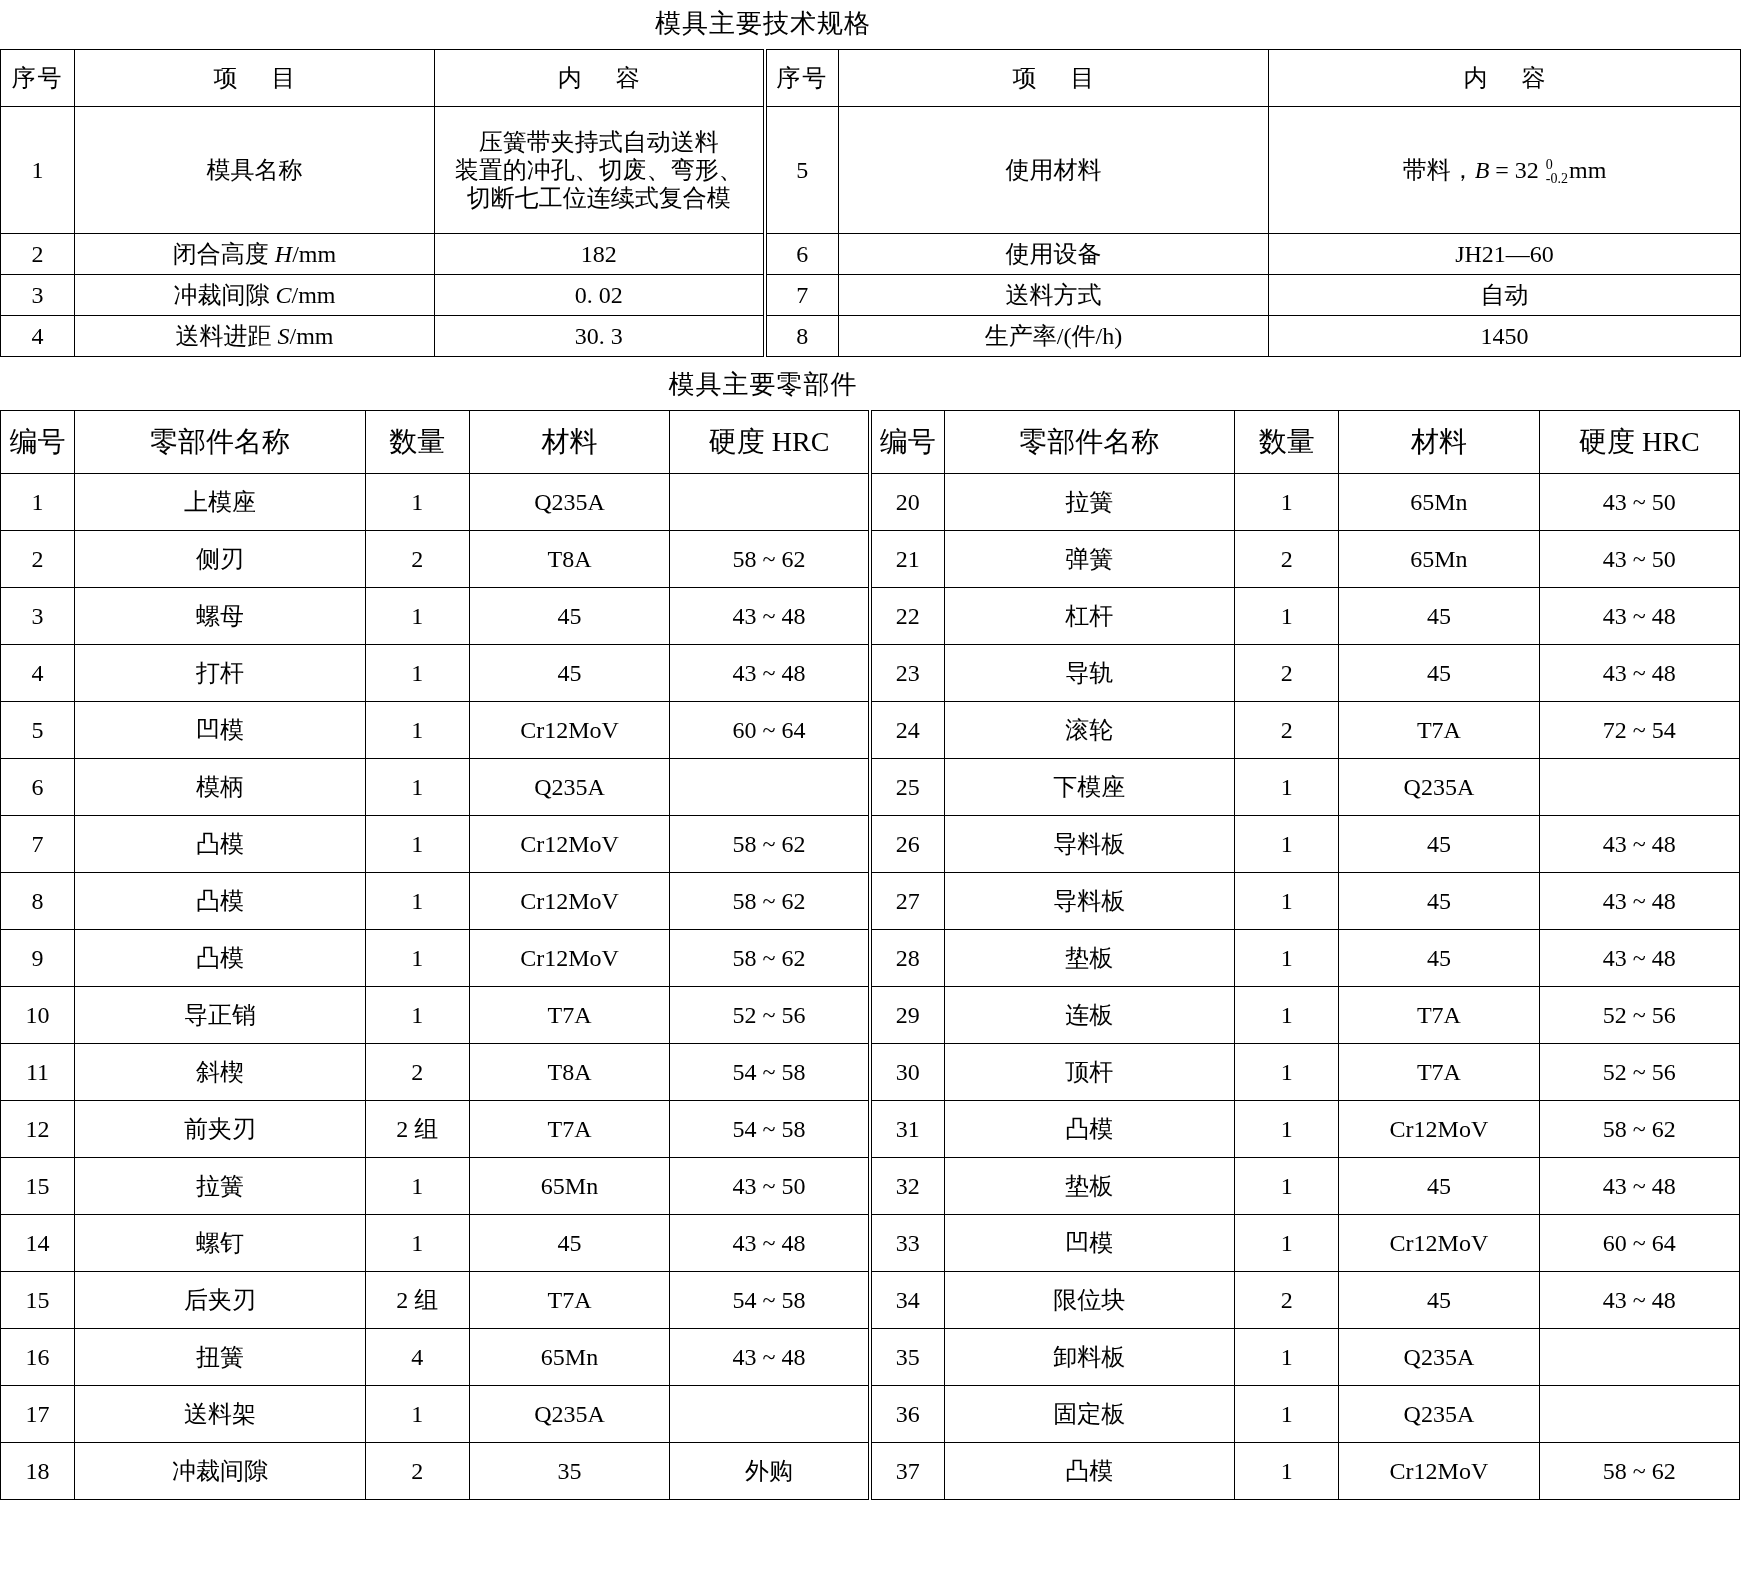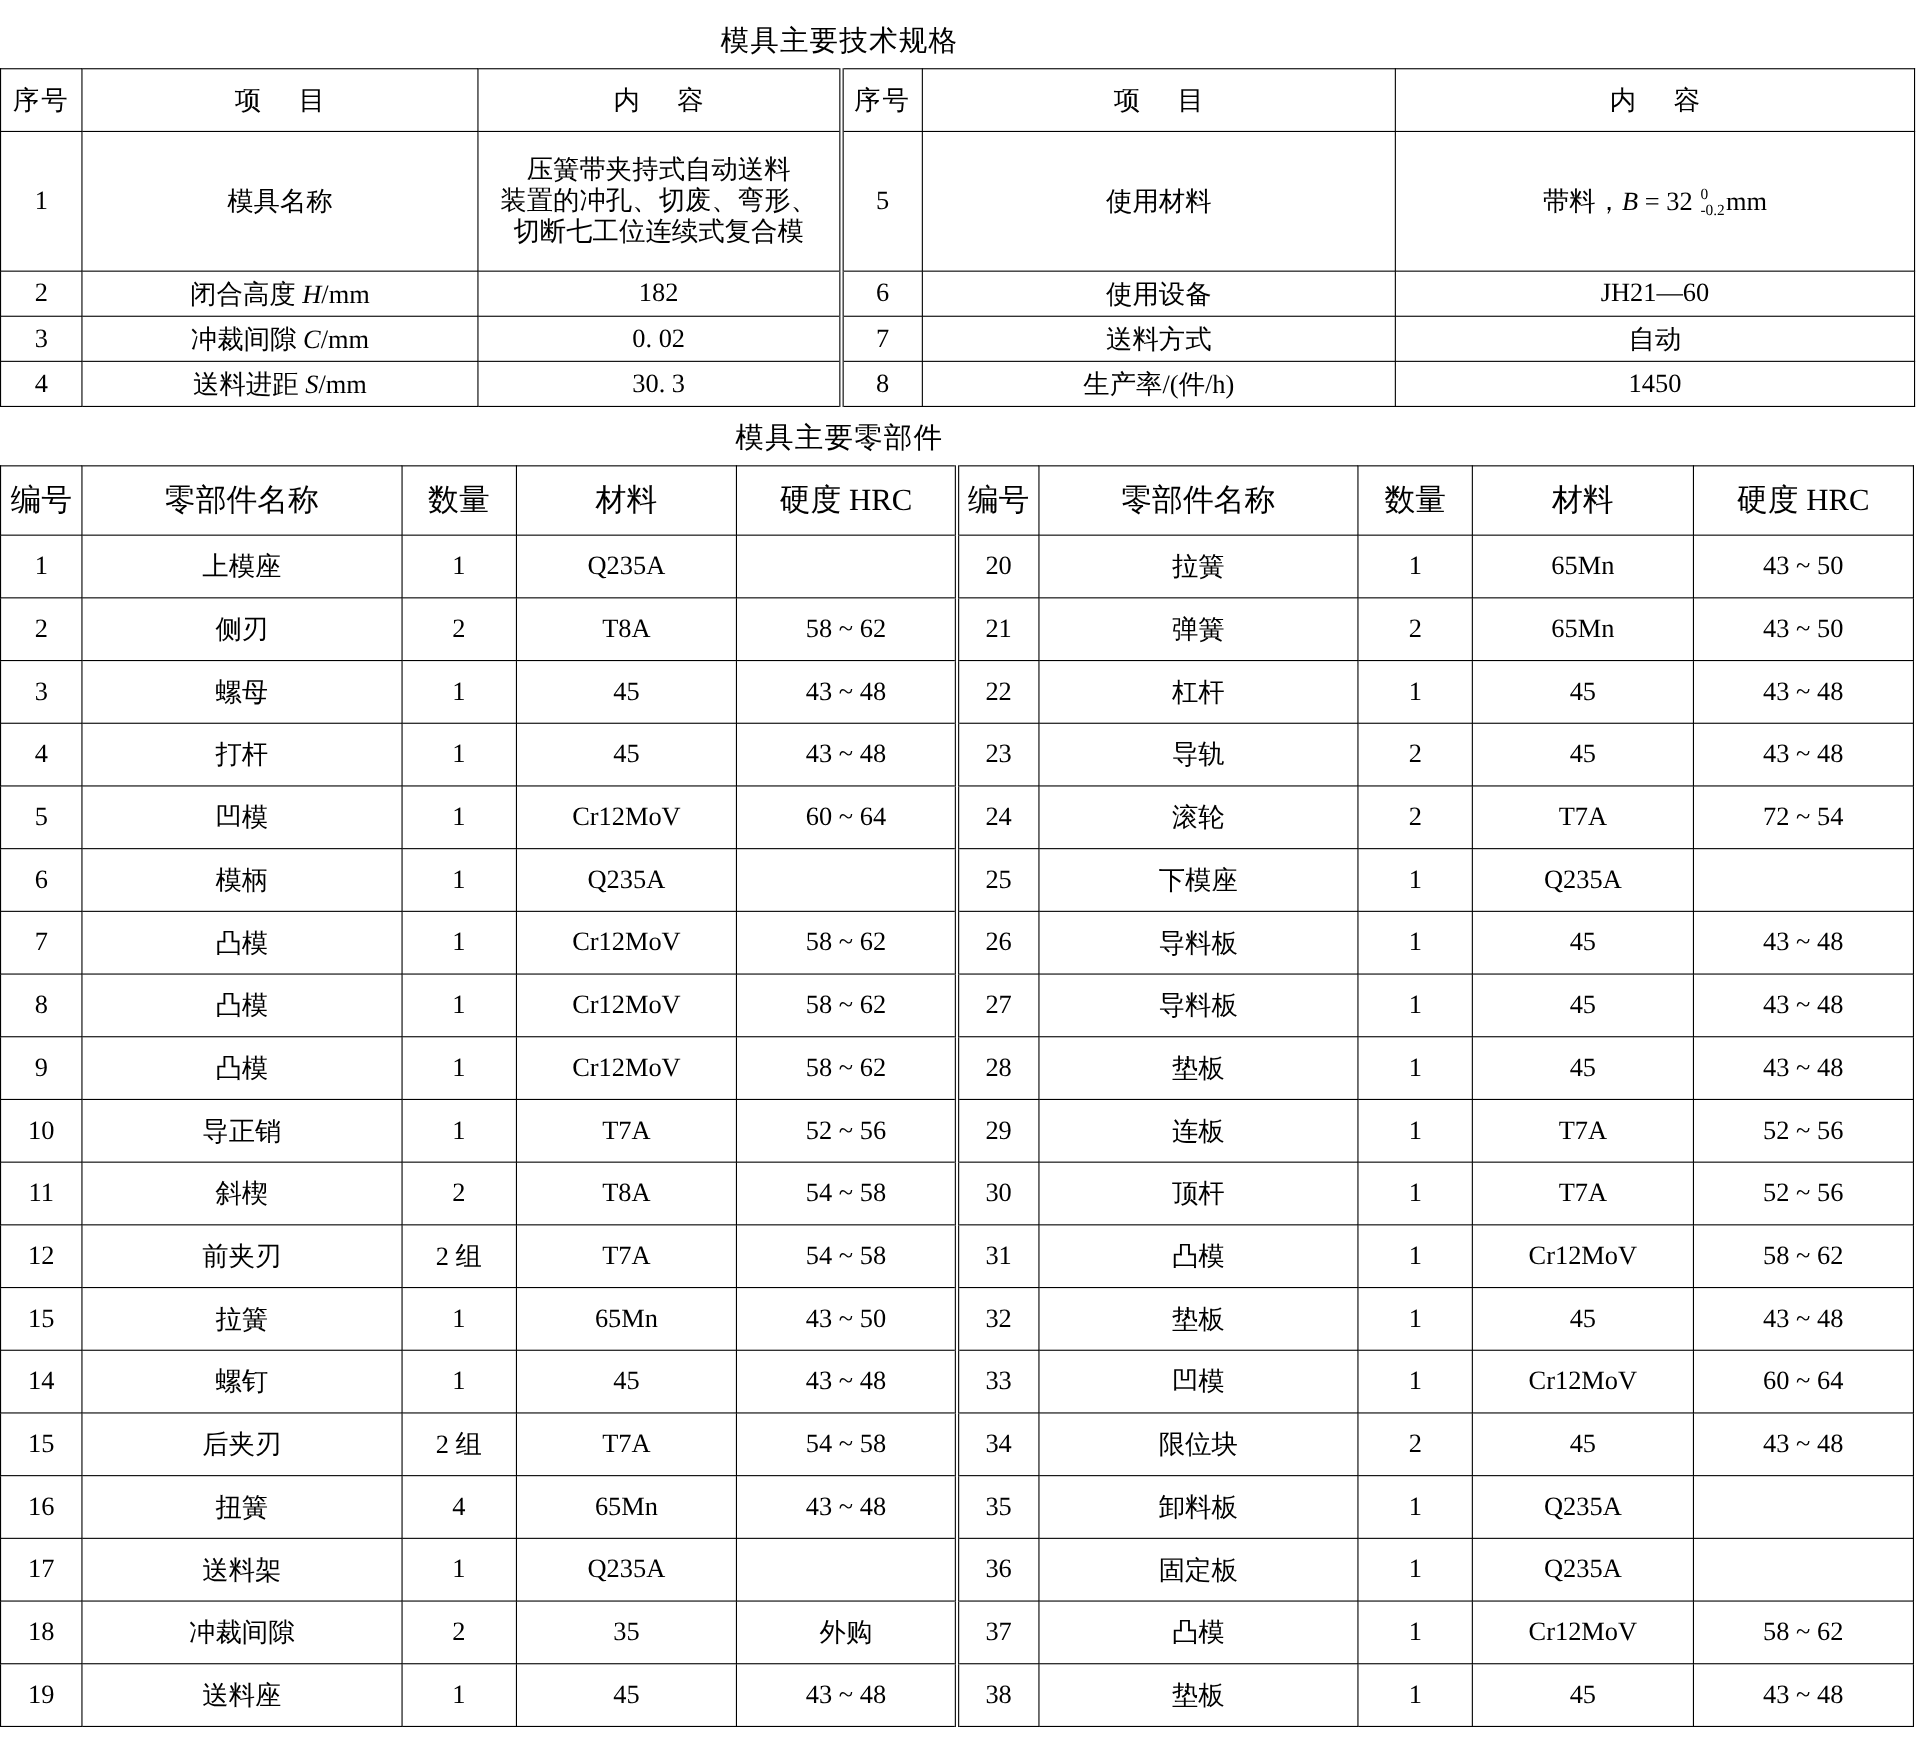--- a/index.html
+++ b/index.html
@@ -10,21 +10,20 @@
   body {
     width: 1746px;
     height: 1588px;
     font-family: "Liberation Serif", "DejaVu Serif", serif;
     color: #000000;
   }
   .page {
     width: 1526px;
     box-sizing: border-box;
     padding: 0;
-    margin-top: 13px;
   }
   .caption {
     text-align: center;
     font-size: 26px;
     font-family: "Liberation Serif", "DejaVu Serif", serif;
     letter-spacing: 1px;
     padding: 6px 0 8px 0;
   }
   table {
     border-collapse: collapse;
@@ -393,29 +392,17 @@
             <td>冲裁间隙</td>
             <td>2</td>
             <td>35</td>
             <td class="mid-sep-left">外购</td>
             <td class="num">37</td>
             <td>凸模</td>
             <td>1</td>
             <td>Cr12MoV</td>
             <td>58 ~ 62</td>
           </tr>
-          <tr>
-            <td class="num">19</td>
-            <td>送料座</td>
-            <td>1</td>
-            <td>45</td>
-            <td class="mid-sep-left">43 ~ 48</td>
-            <td class="num">38</td>
-            <td>垫板</td>
-            <td>1</td>
-            <td>45</td>
-            <td>43 ~ 48</td>
-          </tr>
         </tbody>
   </table>
   </div>
 
 </div>
 
 </body></html>

